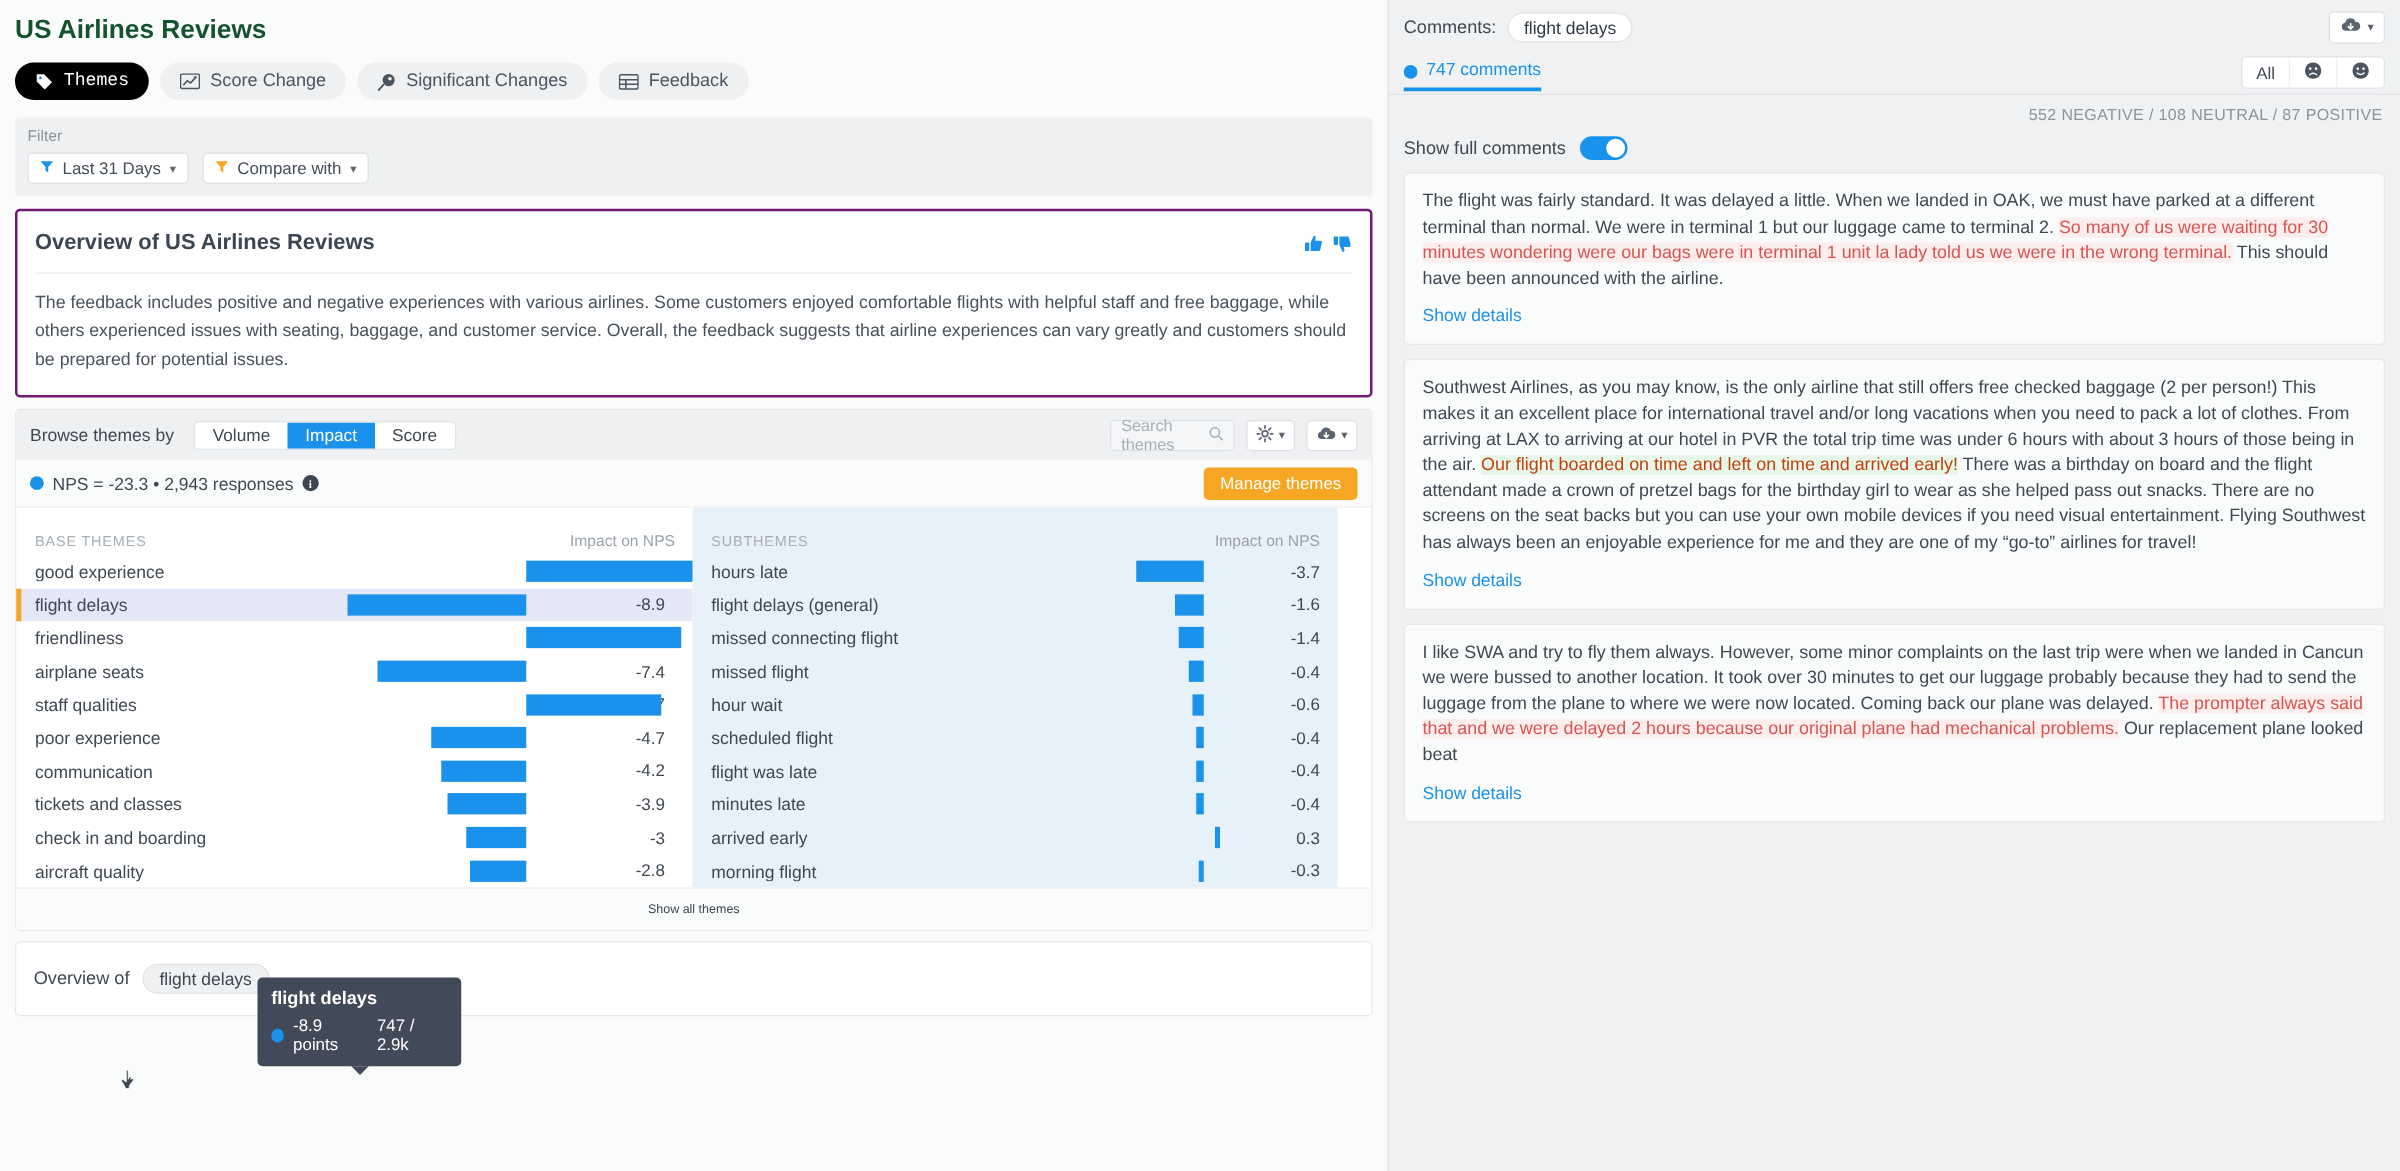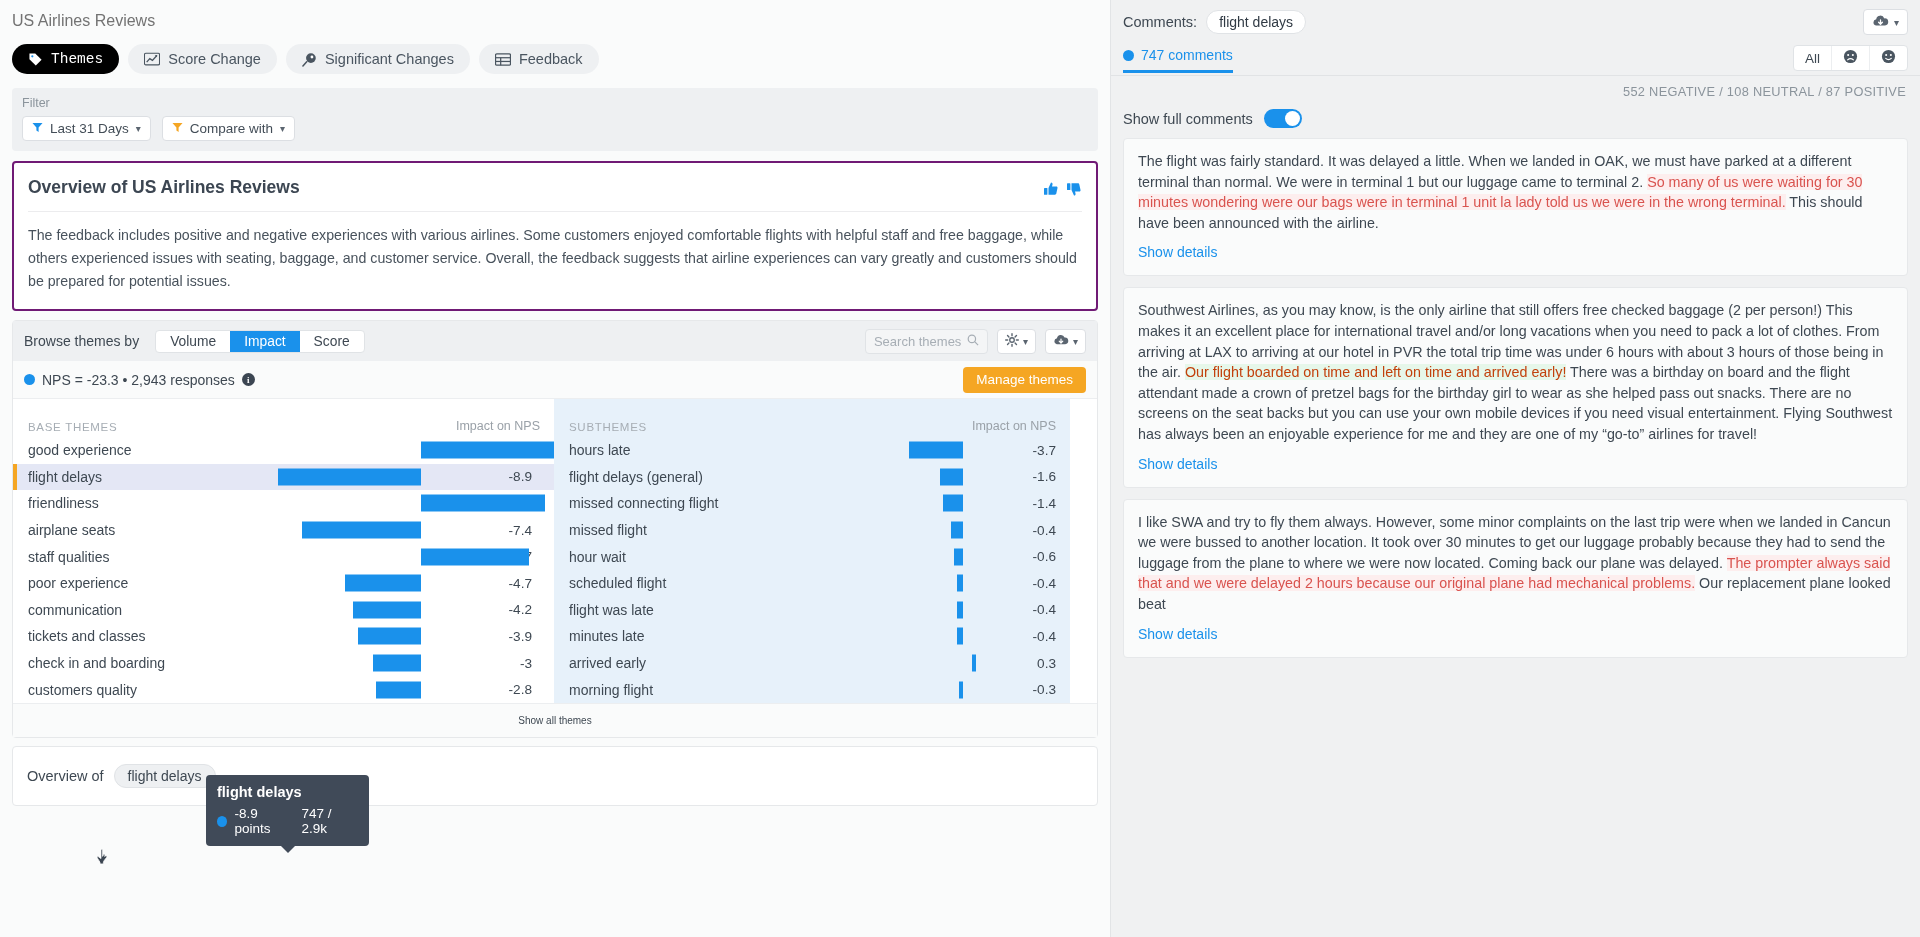--- a/index.html
+++ b/index.html
@@ -13,21 +13,21 @@
   .app { display: flex; width: 1920px; height: 937px; }
 
   
   .left {
     width: 1110px; height: 937px;
     background: #fafbfb;
     position: relative;
     overflow: hidden;
   }
   .page-title {
-    font-size: 16px; color: #737373; font-weight: 400;
+    font-size: 21px; color: #14532d; font-weight: 700;
     padding: 12px 0 0 12px;
   }
   .tabs { display: flex; gap: 9px; padding: 14px 0 0 12px; }
   .tab {
     display: flex; align-items: center; gap: 8px;
     background: #eef0f2; border-radius: 19px;
     height: 30px; padding: 0 16px;
     font-size: 14.5px; color: #4a5560; cursor: pointer;
     white-space: nowrap;
   }
@@ -80,21 +80,21 @@
     background: #eef0f2; padding: 7px 11px; height: 40px;
   }
   .browse-left { display: flex; align-items: center; gap: 16px; }
   .browse-label { font-size: 14px; color: #3e4852; }
   .seg { display: flex; background: #fff; border-radius: 4px; border: 1px solid #e0e3e6; overflow: hidden; }
   .seg div { padding: 3px 14px; font-size: 13.8px; color: #3e4852; cursor: pointer; }
   .seg div.on { background: #1a91eb; color: #fff; }
   .browse-right { display: flex; align-items: center; gap: 9px; }
   .search-box {
     display: flex; align-items: center; justify-content: space-between;
-    width: 123px; height: 25px; background: #f4f5f6;
+    width: 100px; height: 25px; background: #f4f5f6;
     border: 1px solid #e0e3e6; border-radius: 4px; padding: 0 8px;
     font-size: 13px; color: #a7aeb5;
   }
   .icon-btn {
     display: flex; align-items: center; gap: 4px;
     background: #fff; border: 1px solid #dcdfe3; border-radius: 4px;
     height: 25px; padding: 0 7px; cursor: pointer; color: #5b6570; font-size: 12px;
   }
 
   .nps-row {
@@ -193,21 +193,21 @@
   .dl-btn {
     margin-left: auto; display: flex; align-items: center; gap: 5px;
     background: #fff; border: 1px solid #dcdfe3; border-radius: 4px;
     height: 26px; padding: 0 8px; cursor: pointer; color: #5b6570;
   }
   .r-tabs {
     display: flex; align-items: center; padding: 0 12px;
     border-bottom: 1px solid #e1e3e5; margin-top: 10px; height: 31px;
   }
   .r-tab {
-    display: flex; align-items: center; gap: 7px;
+    display: flex; align-items: flex-end; gap: 7px;
     font-size: 14px; color: #1a91eb; padding-bottom: 7px;
     border-bottom: 3px solid #1a91eb; cursor: pointer;
   }
   .sent-seg {
     margin-left: auto; display: flex; background: #fff;
     border: 1px solid #e0e3e6; border-radius: 4px; overflow: hidden;
     margin-bottom: 4px;
   }
   .sent-seg div {
     padding: 3px 11px; font-size: 13.5px; color: #3e4852;
@@ -458,21 +458,21 @@
                 <div class="val">-3.9</div>
               </div>
               <div class="trow ">
                 <div class="name">check in and boarding</div>
                 <div class="barzone">
                   <div class="bar" style="right: 59px; width: 48.3px;"></div>
                 </div>
                 <div class="val">-3</div>
               </div>
               <div class="trow ">
-                <div class="name">customers quality</div>
+                <div class="name">aircraft quality</div>
                 <div class="barzone">
                   <div class="bar" style="right: 59px; width: 45.08px;"></div>
                 </div>
                 <div class="val">-2.8</div>
               </div>
             </div>
         </div>
         <div class="col-sub">
           <div class="col-head">
             <span class="lbl">SUBTHEMES</span>

